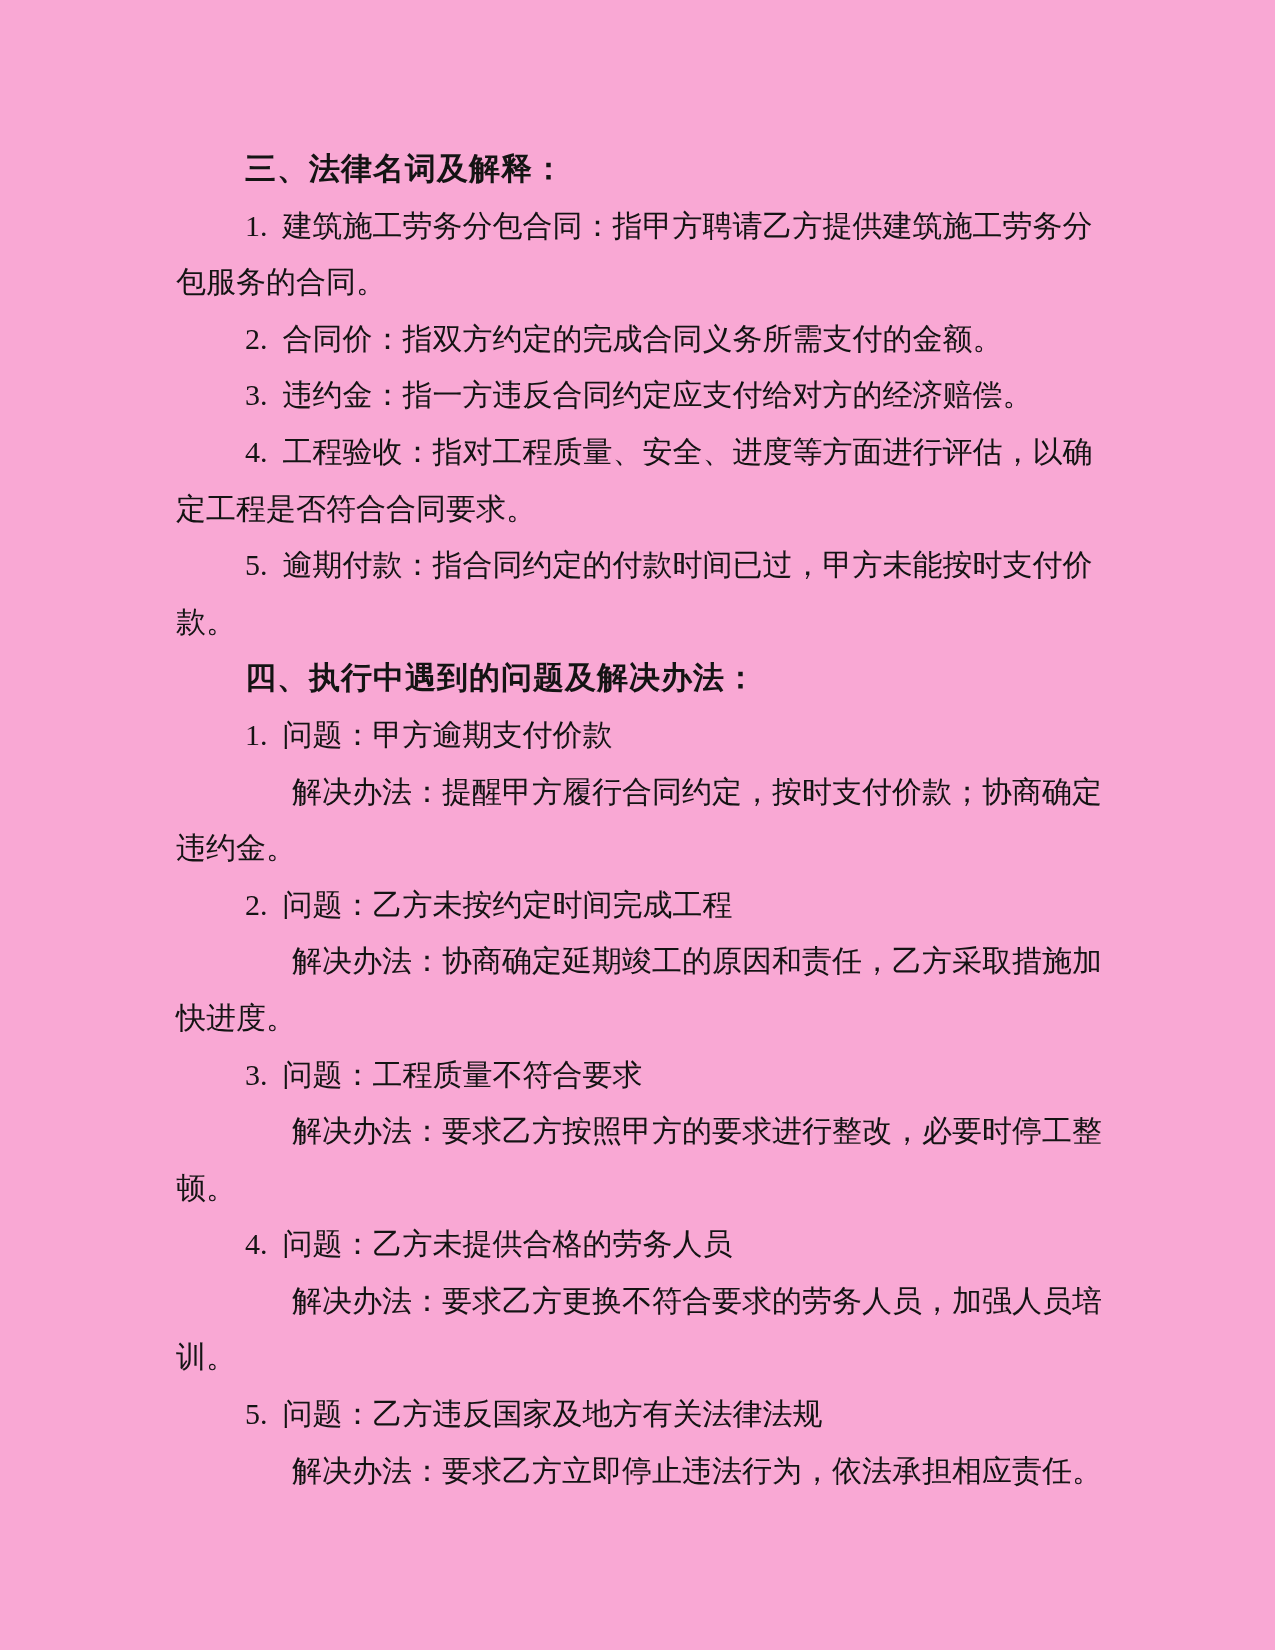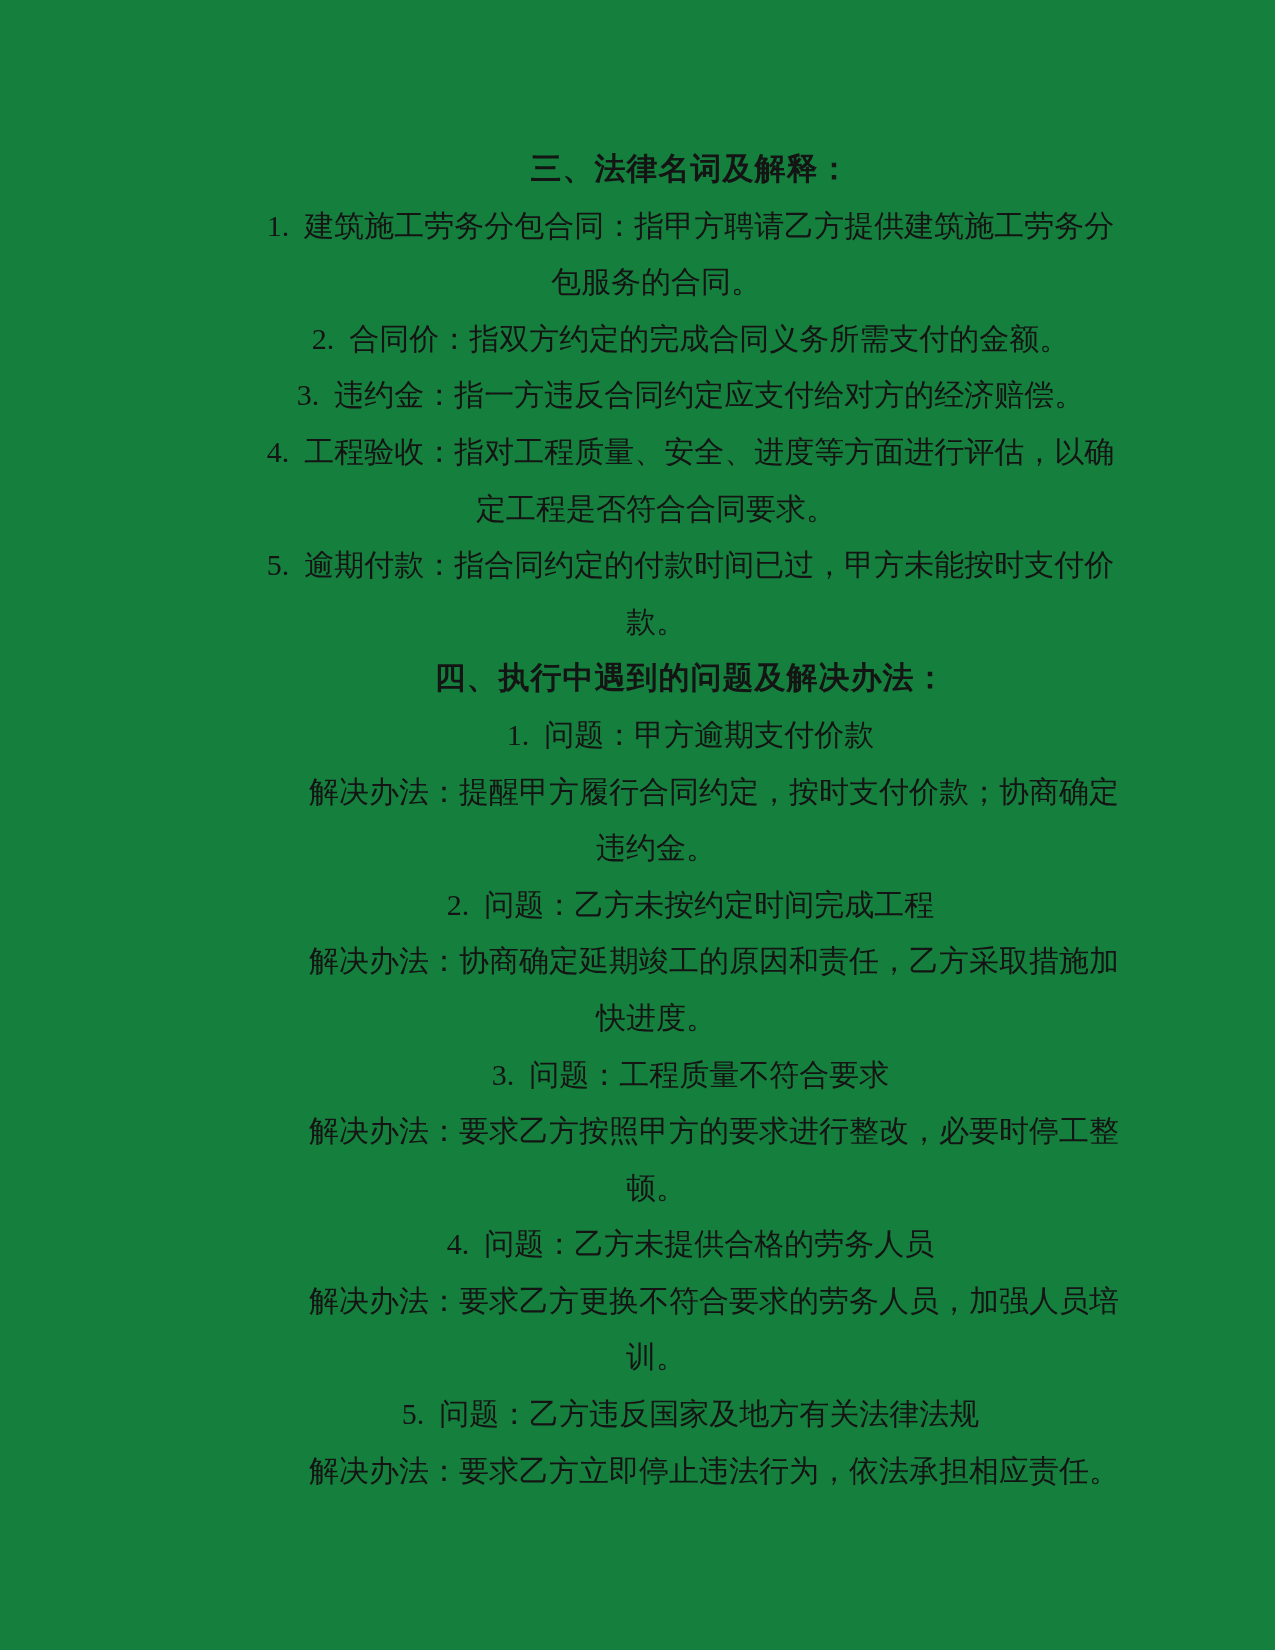--- a/index.html
+++ b/index.html
@@ -4,23 +4,22 @@
 <style>
   html, body {
     margin: 0;
     padding: 0;
     background: #ffffff;
   }
   .page {
     position: relative;
     width: 1275px;
     height: 1650px;
-    background: #15803d;
+    background: #f9a8d4;
     overflow: hidden;
-    text-align: center;
   }
   .content {
     position: absolute;
     left: 176px;
     top: 141px;
     width: 960px;
     color: #141414;
     font-family: "Liberation Serif", "DejaVu Serif", serif;
     font-size: 30px;
     line-height: 56.6px;

